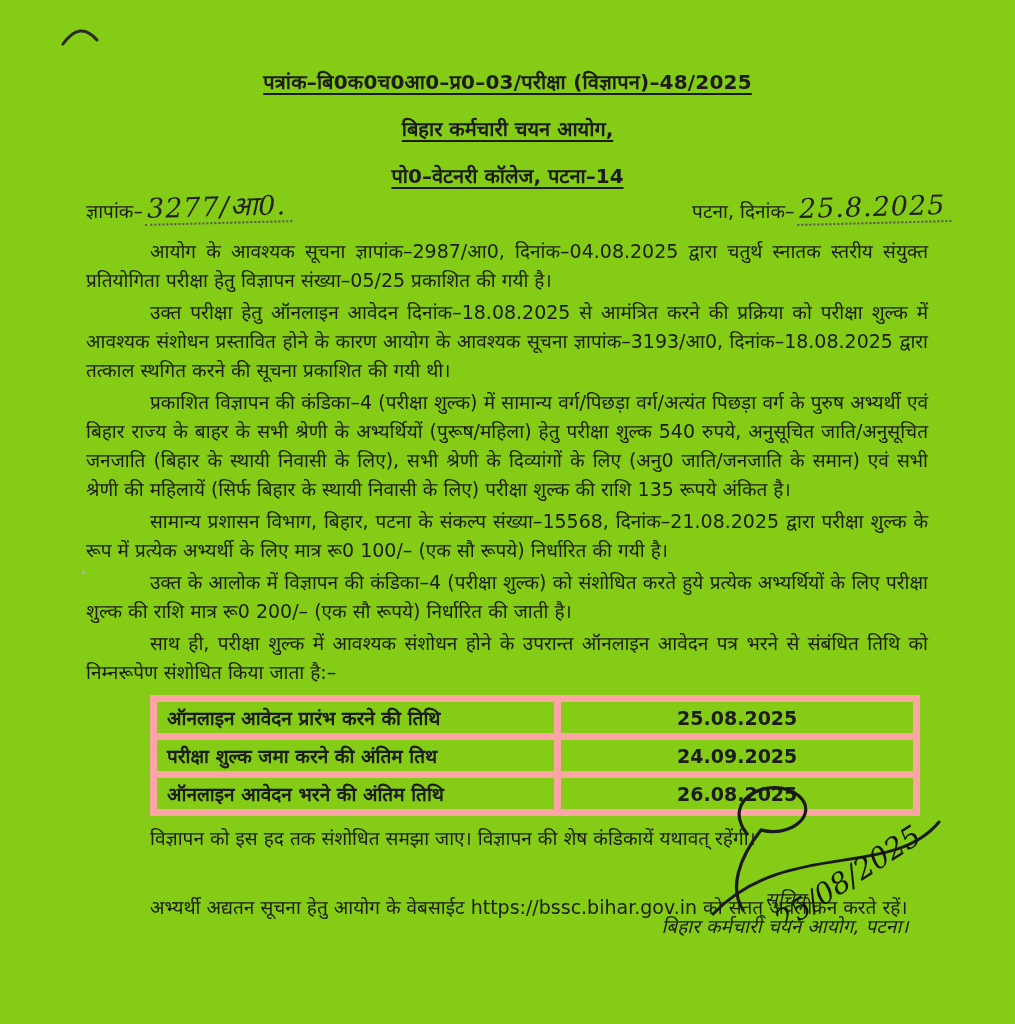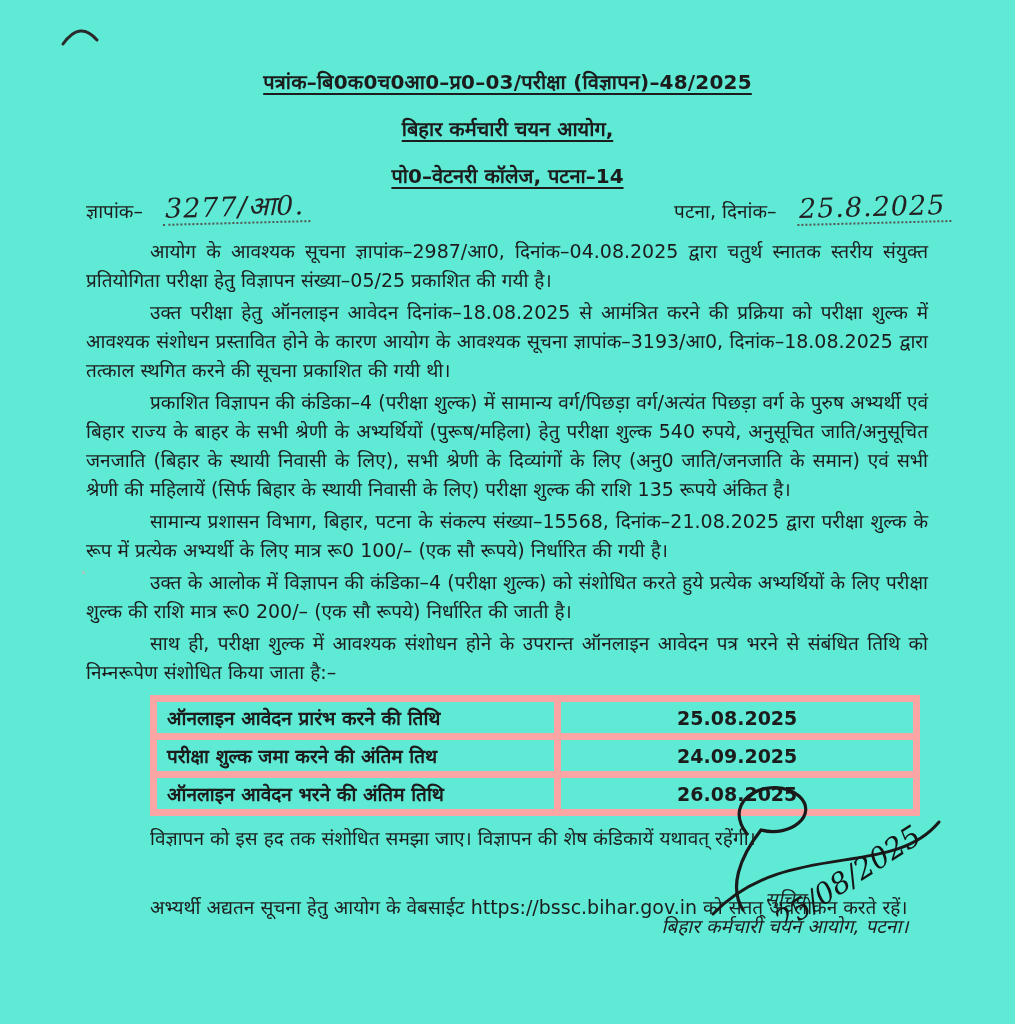--- a/index.html
+++ b/index.html
@@ -4,21 +4,21 @@
 <style>
   html,body{margin:0;padding:0;}
   body{
     width:1015px;height:1024px;
     background:#ffffff;
     font-family:"DejaVu Sans","Liberation Sans",sans-serif;
     color:#1c1c1c;
     position:relative;
     overflow:hidden;
   }
-  .page{position:absolute;inset:0;background:#5eead4;}
+  .page{position:absolute;inset:0;background:#84cc16;}
   
   .scan-arc{position:absolute;left:60px;top:24px;width:40px;height:24px;}
   
   .header{position:absolute;top:68px;left:0;width:100%;text-align:center;}
   .letter-no{
     font-size:20px;font-weight:bold;letter-spacing:.2px;
     text-decoration:underline;text-underline-offset:4px;
     display:inline-block;
   }
   .org-line{font-size:20px;font-weight:bold;margin-top:20px;}
@@ -33,21 +33,21 @@
   }
   .hand{
     font-family:"DejaVu Serif","Liberation Serif",serif;
     font-style:italic;font-size:27px;line-height:1;
     letter-spacing:1px;color:#222;
     border-bottom:2px dotted #555;
     padding:0 6px 2px 2px;
     transform:rotate(-1.5deg);
     display:inline-block;
   }
-  .memo-left,.memo-right{display:flex;align-items:flex-end;gap:20px;}
+  .memo-left,.memo-right{display:flex;align-items:flex-end;gap:2px;}
   
   .content{position:absolute;top:237px;left:86px;width:842px;}
   .para{
     font-size:19px;line-height:29px;text-align:justify;
     text-indent:64px;margin:0 0 3px 0;
   }
   
   .dates-table{
     border-collapse:collapse;
     margin:8px 0 6px 64px;

